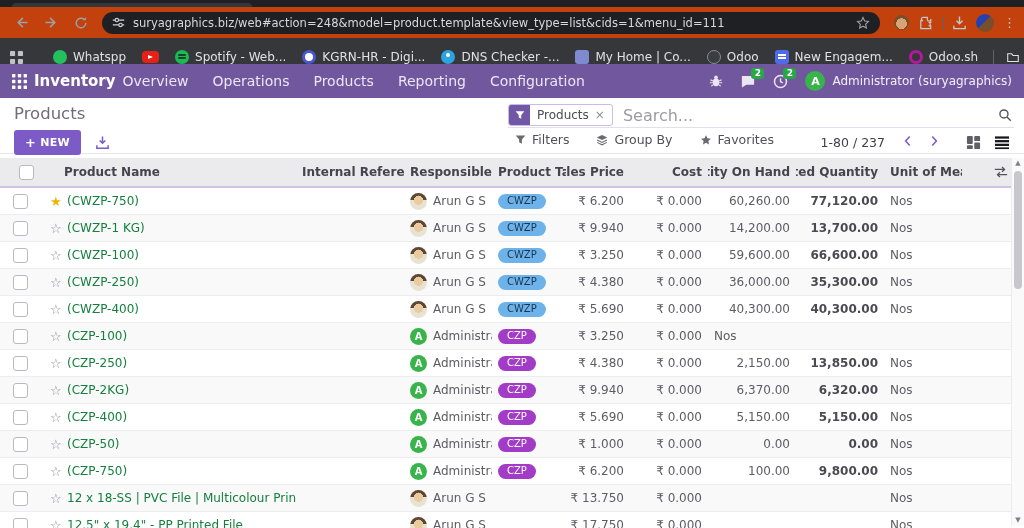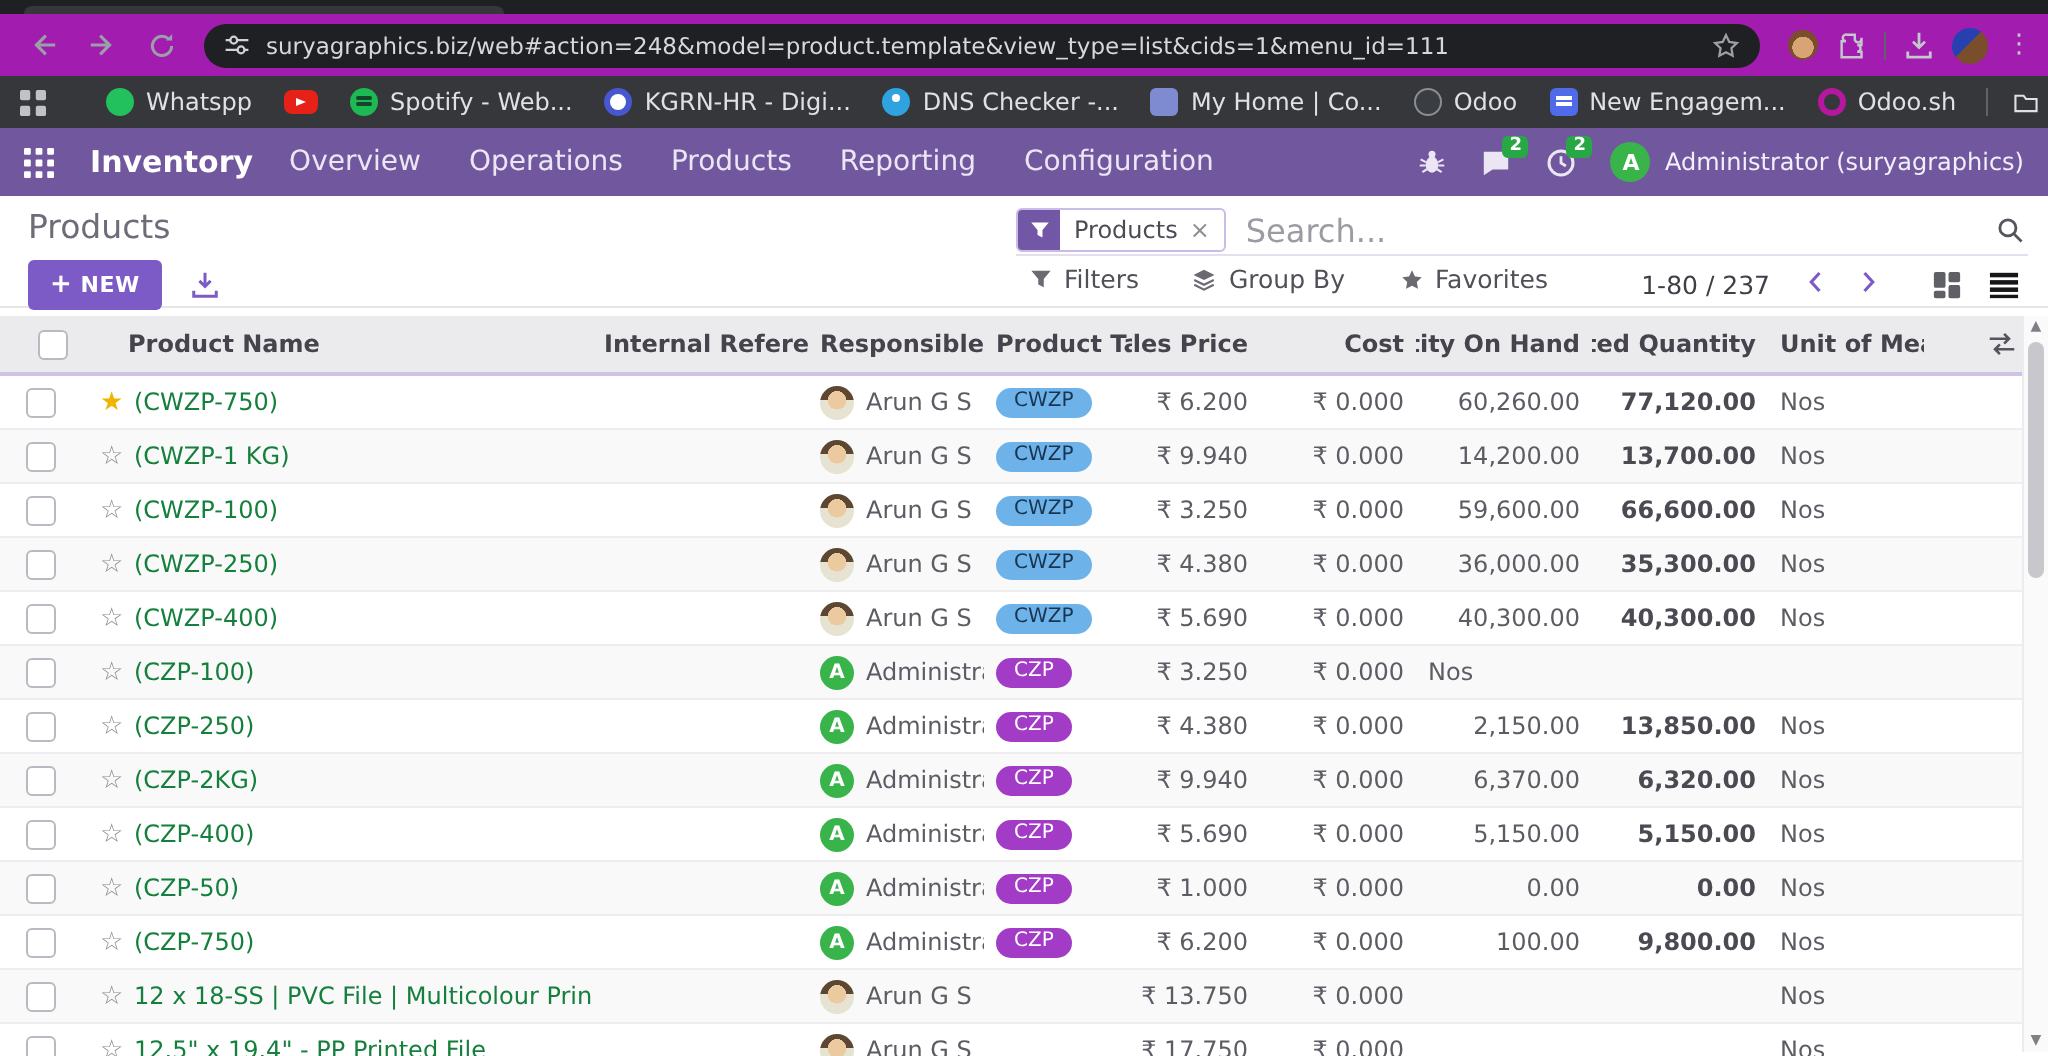--- a/index.html
+++ b/index.html
@@ -3,51 +3,51 @@
 <meta charset="utf-8">
 <style>
   html,body{margin:0;padding:0;overflow:hidden}
   body{width:1024px;height:528px;font-family:"DejaVu Sans","Liberation Sans",sans-serif;background:#fff}
   .screen{position:relative;width:1024px;height:528px;overflow:hidden}
   svg{display:block}
 
   
   .tabstrip{height:7px;background:#1f2023;position:relative}
   .tabstrip .tab{position:absolute;left:12px;top:3px;width:240px;height:4px;background:#36373b;border-radius:6px 6px 0 0}
-  .toolbar{height:31px;background:#a21caf;display:flex;align-items:center;padding:0 8px;gap:4px}
+  .toolbar{height:31px;background:#c2410c;display:flex;align-items:center;padding:0 8px;gap:4px}
   .nav-ic{width:26px;height:24px;display:flex;align-items:center;justify-content:center;color:#9aa0a6}
   .addressbar{width:758px;height:22px;background:#1f2023;border-radius:12px;display:flex;align-items:center;padding:0 10px;gap:8px;color:#cfd2d8;margin-left:4px}
   .addr-url{font-size:11.5px;color:#d5d8dd;white-space:nowrap;overflow:hidden}
   .addr-star{margin-left:auto;color:#9aa0a6}
   .ext-cluster{display:flex;align-items:center;gap:9px;margin-left:10px;color:#c4c7cc}
   .vsep{width:1px;height:14px;background:#5f6368}
   .monkey{width:15px;height:15px;border-radius:50%;background:radial-gradient(circle at 50% 58%,#d8a476 0 46%,#7a4d2b 47%)}
   .chr-avatar{width:18px;height:18px;border-radius:50%;background:linear-gradient(135deg,#2740b0 0 45%,#7a4d2b 46%)}
   .dots{font-size:13px;color:#c4c7cc;letter-spacing:0}
 
-  .bookmarksbar{height:26px;background:#36373b;display:flex;align-items:center;padding:0 10px;gap:15px;font-size:12px;color:#dfe1e5}
+  .bookmarksbar{height:26px;background:#36373b;display:flex;align-items:flex-end;padding:0 10px;gap:15px;font-size:12px;color:#dfe1e5}
   .bm{display:flex;align-items:center;gap:6px;white-space:nowrap}
   .bm-icon{width:14px;height:14px;border-radius:50%;flex:none;box-sizing:border-box;position:relative}
   .i-whatsapp{background:#23c05e}
   .i-youtube{background:#e62117;border-radius:4px;width:17px;height:12px}
   .i-youtube::after{content:"";position:absolute;left:6px;top:3.5px;border-left:5px solid #fff;border-top:2.5px solid transparent;border-bottom:2.5px solid transparent}
   .i-spotify{background:#1db954}
   .i-spotify::after{content:"";position:absolute;left:3px;top:4px;width:8px;height:2px;background:#14452a;border-radius:2px;box-shadow:0 3px 0 #14452a}
   .i-kgrn{background:#fff;border:3.5px solid #4757cf}
   .i-dns{background:#2fa3e0}
   .i-dns::after{content:"";position:absolute;left:5px;top:3px;width:4px;height:4px;background:#fff;border-radius:50%}
   .i-myhome{background:#7e8bd0;border-radius:3px}
   .i-odoo{background:#3a3d42;border:1px solid #8a8d92}
   .i-docs{background:#4f6bea;border-radius:3px}
   .i-docs::after{content:"";position:absolute;left:3px;top:4px;width:8px;height:1.5px;background:#fff;box-shadow:0 3px 0 #fff}
   .i-odoosh{background:transparent;border:3.5px solid #b5179e}
   .bm-right{margin-left:auto;display:flex;align-items:center;gap:12px}
 
   
-  .navbar{height:34px;background:var(--c-navbar);display:flex;align-items:center;padding:0 12px;color:#fff;gap:18px}
+  .navbar{height:34px;background:var(--c-navbar);display:flex;align-items:center;padding:0 12px;color:#fff;gap:7px}
   .nav-app{font-size:15px;font-weight:700;color:#fff}
   .nav-menus{display:flex;gap:24px;font-size:14px;color:#ece6f4}
   .nav-menu-item{cursor:default}
   .nav-right{margin-left:auto;display:flex;align-items:center;gap:17px;color:#ece6f4}
   .badge-wrap{position:relative}
   .nbadge{position:absolute;top:-6px;right:-8px;background:var(--c-badge);color:#fff;font-size:9px;font-weight:700;padding:0.5px 3.5px;border-radius:3px}
   .user-chip{display:flex;align-items:center;gap:7px}
   .user-avatar{width:20px;height:20px;border-radius:50%;background:var(--c-avgreen);display:flex;align-items:center;justify-content:center;font-size:11px;font-weight:700;color:#fff}
   .user-name{font-size:12px;color:#f3effa}
 

